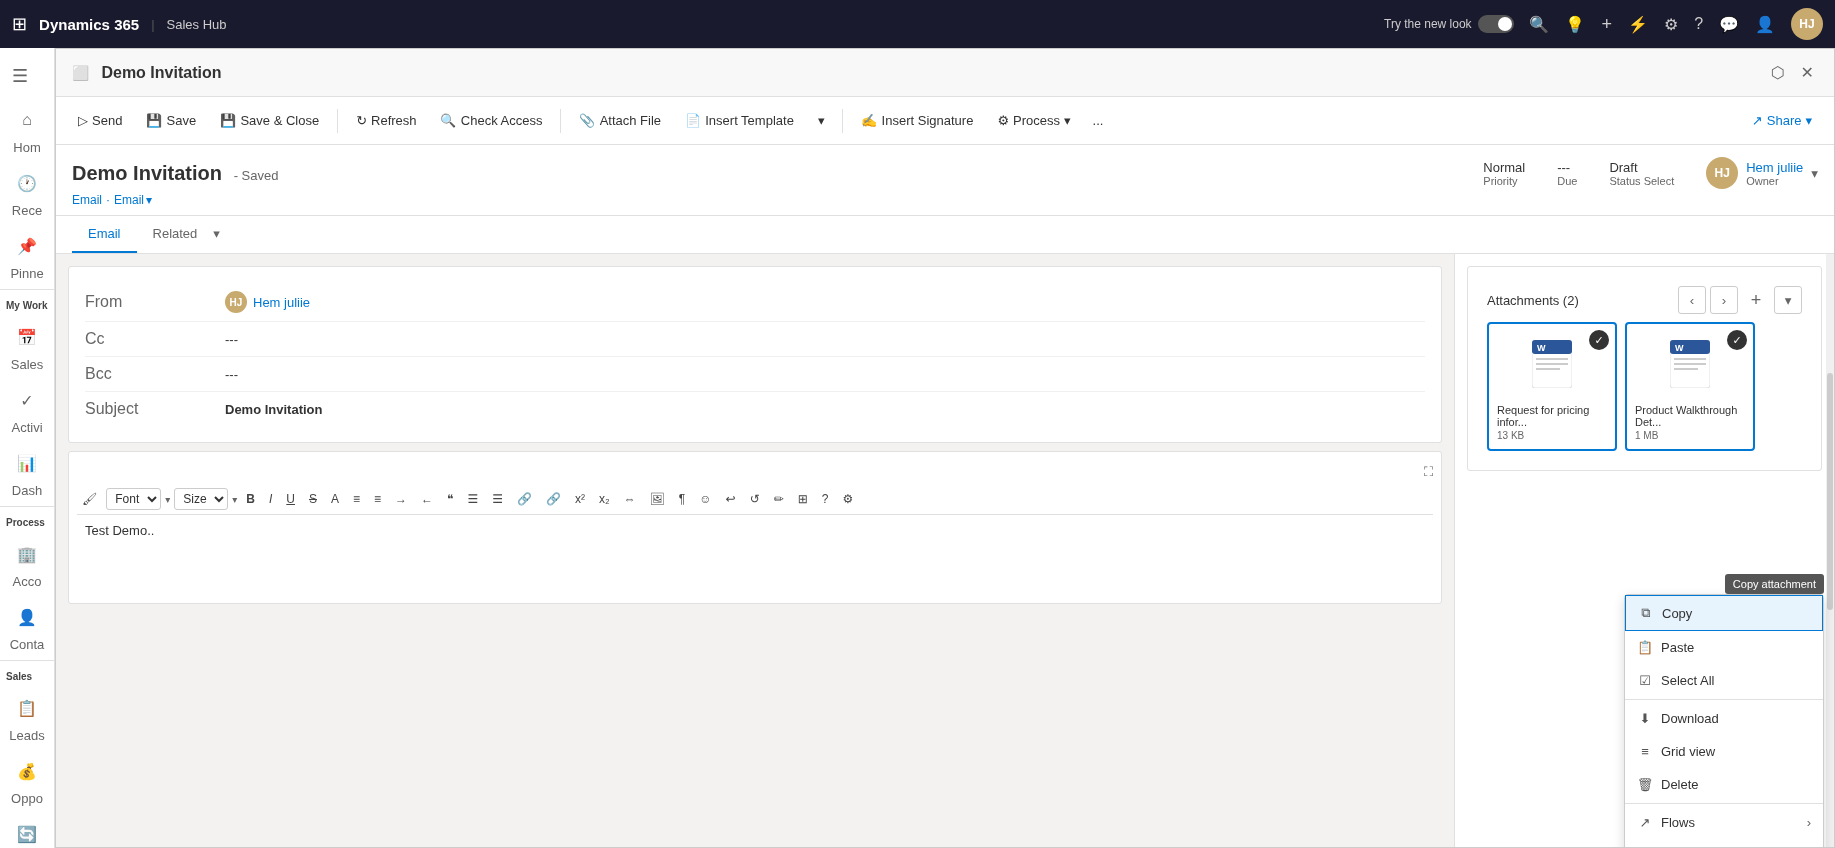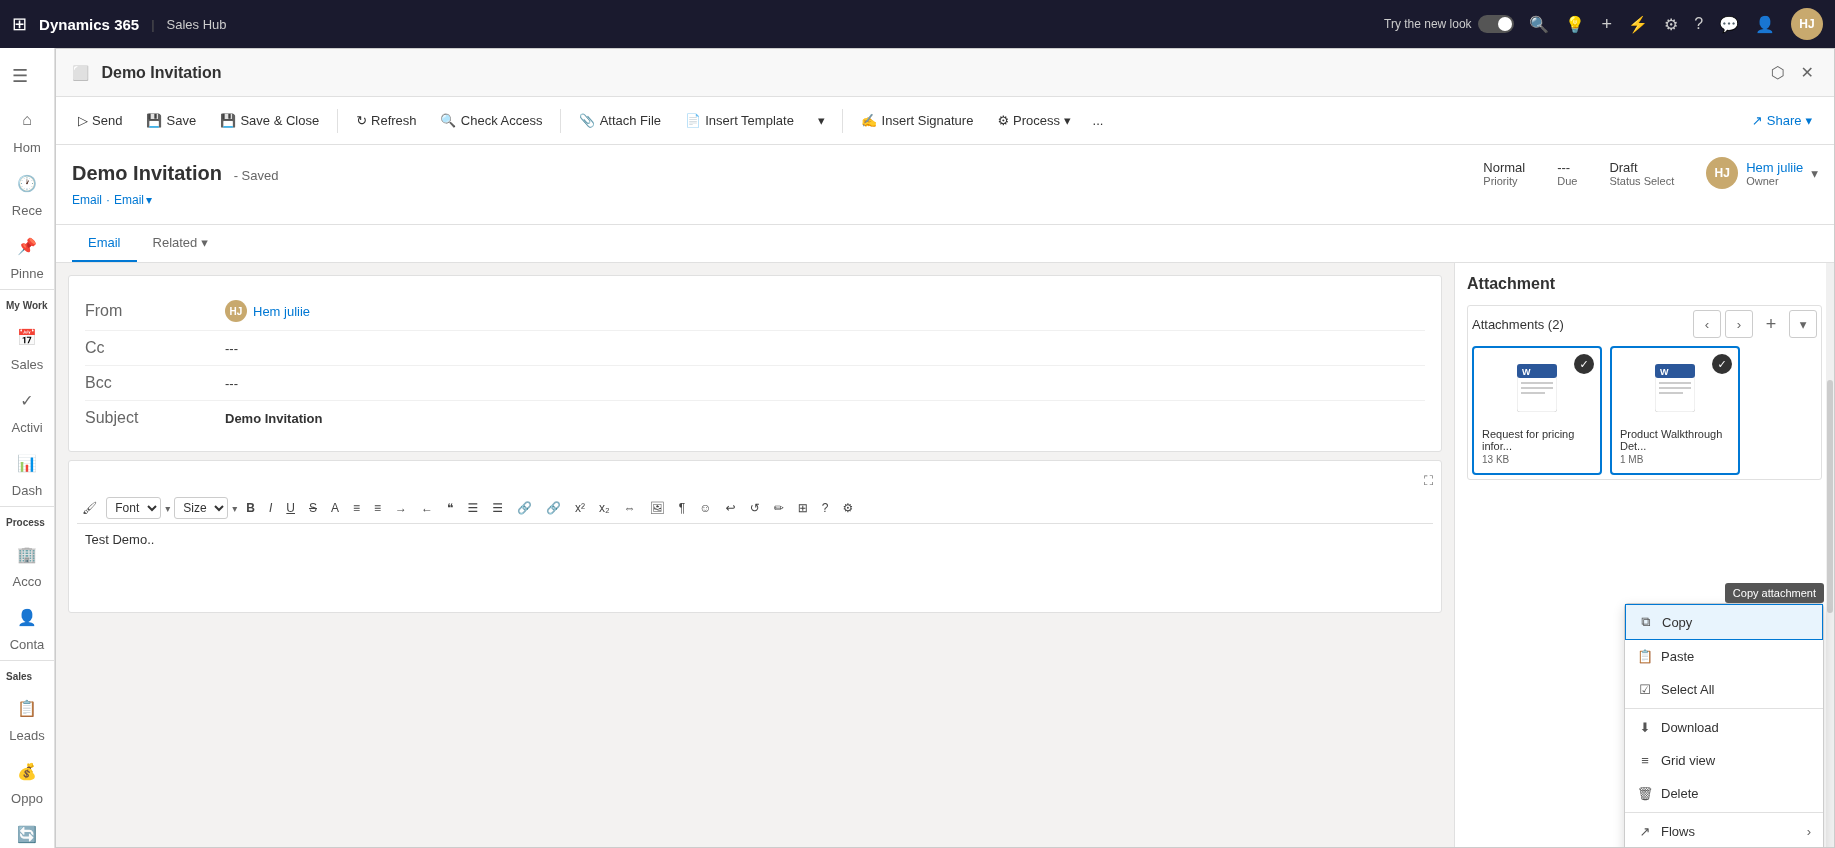--- a/index.html
+++ b/index.html
@@ -43,39 +43,39 @@
     .modal-btn { background: none; border: none; cursor: pointer; color: #666; font-size: 16px; padding: 4px; border-radius: 3px; }
 
     
     .toolbar { height: 48px; border-bottom: 1px solid #e0e0e0; display: flex; align-items: center; padding: 0 12px; gap: 4px; background: white; }
     .tb-btn { display: flex; align-items: center; gap: 4px; padding: 6px 10px; border: none; background: none; cursor: pointer; color: #333; font-size: 13px; border-radius: 3px; white-space: nowrap; }
     .tb-separator { width: 1px; height: 24px; background: #e0e0e0; margin: 0 4px; }
     .tb-more { padding: 6px 8px; }
     .tb-share { margin-left: auto; display: flex; align-items: center; gap: 4px; padding: 6px 10px; border: none; background: none; cursor: pointer; color: #0078d4; font-size: 13px; border-radius: 3px; }
 
     
-    .record-header { padding: 12px 16px 9px; background: white; border-bottom: 1px solid #e0e0e0; }
+    .record-header { padding: 12px 16px 0; background: white; border-bottom: 1px solid #e0e0e0; }
     .record-title-row { display: flex; align-items: center; justify-content: space-between; margin-bottom: 4px; }
     .record-title { font-size: 20px; font-weight: 600; color: #333; }
     .record-saved { font-size: 13px; color: #666; margin-left: 8px; font-weight: normal; }
     .record-meta { font-size: 12px; color: #0078d4; display: flex; gap: 4px; align-items: center; margin-bottom: 8px; }
     .record-status-row { display: flex; align-items: center; gap: 32px; }
     .status-item { display: flex; flex-direction: column; align-items: flex-start; }
     .status-label { font-size: 11px; color: #666; }
     .status-value { font-size: 13px; color: #333; font-weight: 500; }
     .owner-section { display: flex; align-items: center; gap: 8px; }
     .owner-avatar { width: 32px; height: 32px; border-radius: 50%; background: #c8a96e; display: flex; align-items: center; justify-content: center; color: white; font-size: 12px; font-weight: 600; }
     .owner-name { color: #0078d4; font-size: 13px; font-weight: 500; cursor: pointer; }
     .owner-label { font-size: 11px; color: #666; }
 
     
     .tabs { display: flex; border-bottom: 1px solid #e0e0e0; background: white; padding: 0 16px; }
     .tab { padding: 10px 16px; cursor: pointer; font-size: 13px; color: #666; border-bottom: 2px solid transparent; }
     .tab.active { color: #0078d4; border-bottom: 2px solid #0078d4; font-weight: 500; }
-    .tab-dropdown { display: inline-flex; align-items: center; gap: 4px; cursor: pointer; }
+    .tab-dropdown { display: inline-flex; align-items: center; gap: 16px; cursor: pointer; }
 
     
     .form-body { display: flex; flex: 1; overflow: hidden; background: #f3f2f1; }
     .form-main { flex: 1; padding: 12px; overflow-y: auto; }
     .form-section { background: white; border: 1px solid #e0e0e0; border-radius: 3px; margin-bottom: 8px; }
     .form-section-inner { padding: 16px; }
     .form-row { display: grid; grid-template-columns: 140px 1fr; align-items: center; padding: 8px 0; border-bottom: 1px solid #f0f0f0; }
     .form-row:last-child { border-bottom: none; }
     .form-label { font-size: 16px; color: #666; }
     .form-value { font-size: 13px; color: #333; }
@@ -393,22 +393,21 @@
               <button class="editor-btn">?</button>
               <button class="editor-btn">⚙</button>
             </div>
             <div class="editor-content">
               <span>Test Demo..</span>
             </div>
           </div>
         </div>
 
         <div class="right-panel">
-          <div class="panel-title">Attachment</div>
-          <div style="border:1px solid #e0e0e0; border-radius:3px; padding:4px;">
+          <div style="border:1px solid #e0e0e0; border-radius:3px; padding:19px;">
             <div class="attachment-header">
               <span class="attachment-count">Attachments (2)</span>
               <div class="attachment-nav">
                 <button class="att-nav-btn">‹</button>
                 <button class="att-nav-btn">›</button>
                 <button class="att-add-btn">+</button>
                 <button class="att-nav-btn">▾</button>
               </div>
             </div>
             <div class="attachment-grid">

